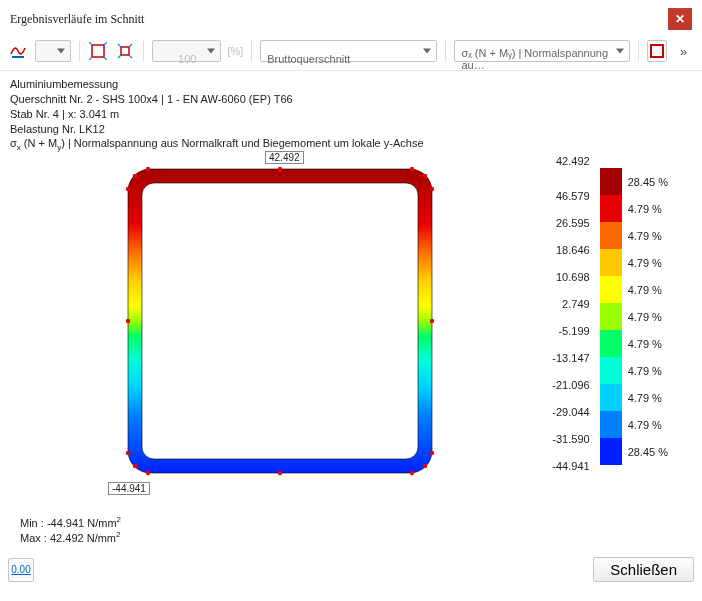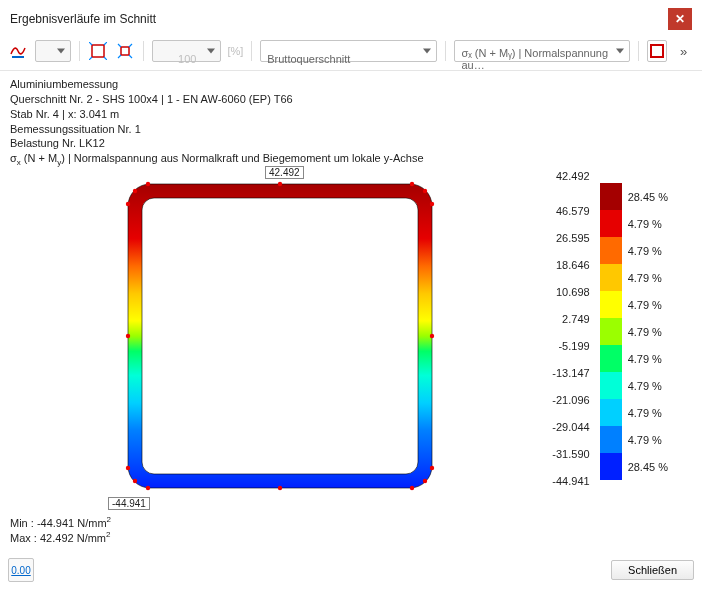--- a/index.html
+++ b/index.html
@@ -1,17 +1,17 @@
 <!DOCTYPE html>
 <html><head>
 <meta charset="utf-8">
 <style>
 * { box-sizing: border-box; margin: 0; padding: 0; }
 body { font-family: "Segoe UI", Tahoma, sans-serif; font-size: 11px; color: #222; background: #fff; width: 702px; height: 601px; position: relative; overflow: hidden; }
-.titlebar { display: flex; align-items: center; padding: 8px 10px 6px; }
+.titlebar { display: flex; align-items: center; padding: 8px 10px 6px; font-family: Liberation Serif, serif; }
 .titlebar-title { flex: 1; font-size: 12px; }
 .close-btn { width: 24px; height: 22px; background: #c0392b; color: #fff; display: flex; align-items: center; justify-content: center; font-weight: bold; font-size: 12px; cursor: pointer; }
 .toolbar { display: flex; align-items: center; gap: 6px; padding: 4px 8px 8px; border-bottom: 1px solid #e5e5e5; }
 .tb-icon { width: 22px; height: 22px; display: flex; align-items: center; justify-content: center; border: 1px solid transparent; border-radius: 2px; cursor: pointer; }
 .tb-sep { width: 1px; height: 20px; background: #ddd; margin: 0 2px; }
 .tb-select { border: 1px solid #c5c5c5; background: #fff; height: 22px; padding: 16px 18px 0 6px; display: flex; align-items: center; position: relative; border-radius: 2px; font-size: 11px; color: #666; cursor: pointer; }
 .tb-select::after { content: ""; position: absolute; right: 5px; top: 50%; width: 0; height: 0; border-left: 4px solid transparent; border-right: 4px solid transparent; border-top: 5px solid #666; transform: translateY(-50%); }
 .tb-disabled { color: #bfbfbf; background: #f7f7f7; }
 .tb-pct { color: #bfbfbf; font-size: 11px; }
 .info-block { padding: 6px 10px 2px; line-height: 1.35; }
@@ -21,24 +21,24 @@
 .shs svg { width: 100%; height: 100%; overflow: visible; }
 .value-label { position: absolute; background: #fff; border: 1px solid #888; padding: 0 3px; font-size: 10px; }
 .legend { position: absolute; right: 34px; top: 0; display: flex; }
 .legend-values { text-align: right; margin-right: 10px; display: flex; flex-direction: column; }
 .legend-values div { height: 27px; display: flex; align-items: center; justify-content: flex-end; font-size: 11px; }
 .legend-values div:first-child { align-items: flex-start; }
 .legend-bar { display: flex; flex-direction: column; border: 0; }
 .legend-bar div { width: 22px; height: 27px; position: relative; }
 .legend-pct { margin-left: 6px; display: flex; flex-direction: column; }
 .legend-pct div { height: 27px; display: flex; align-items: center; font-size: 11px; }
-.minmax { position: absolute; left: 10px; top: 516px; line-height: 1.35; }
+.minmax { position: absolute; left: 20px; top: 516px; line-height: 1.35; }
 .bottom-bar { position: absolute; bottom: 19px; left: 8px; right: 8px; display: flex; align-items: center; justify-content: space-between; }
 .icon-btn-small { width: 26px; height: 24px; border: 1px solid #c5c5c5; background: #f9f9f9; display: flex; align-items: center; justify-content: center; border-radius: 2px; cursor: pointer; font-size: 10px; color: #0066cc; }
-.close-footer-btn { border: 1px solid #c5c5c5; background: linear-gradient(#fdfdfd, #ececec); padding: 3px 16px; border-radius: 2px; cursor: pointer; font-size: 11px; }
+.close-footer-btn { border: 1px solid #c5c5c5; background: linear-gradient(#fdfdfd, #ececec); padding: 3px 16px; border-radius: 2px; cursor: pointer; font-size: 15px; }
 sup, sub { font-size: 8px; line-height: 0; }
 .dotnode { fill: #e00; }
 </style>
 </head>
 <body>
 
 <div class="titlebar">
   <div class="titlebar-title">Ergebnisverläufe im Schnitt</div>
   <div class="close-btn">✕</div>
 </div>
@@ -83,21 +83,20 @@
         <rect x="2" y="2" width="12" height="12" fill="none" stroke="#c00" stroke-width="2"></rect>
       </svg>
   </div>
   <div class="tb-icon" style="font-size:13px;color:#555;">»</div>
 </div>
 
 <div class="info-block">
   <div>Aluminiumbemessung</div>
   <div>Querschnitt Nr. 2 - SHS 100x4 | 1 - EN AW-6060 (EP) T66</div>
   <div>Stab Nr. 4 | x: 3.041 m</div>
-  <div>Bemessungssituation Nr. 1</div>
   <div>Belastung Nr. LK12</div>
   <div>
     <span class="sigma">σ</span><sub>x</sub>
     <span>(N + M</span><sub>y</sub><span>) | Normalspannung aus Normalkraft und Biegemoment um lokale y-Achse</span>
   </div>
 </div>
 
 <div class="canvas-area">
   <div class="shs">
     <svg viewBox="0 0 320 320">

